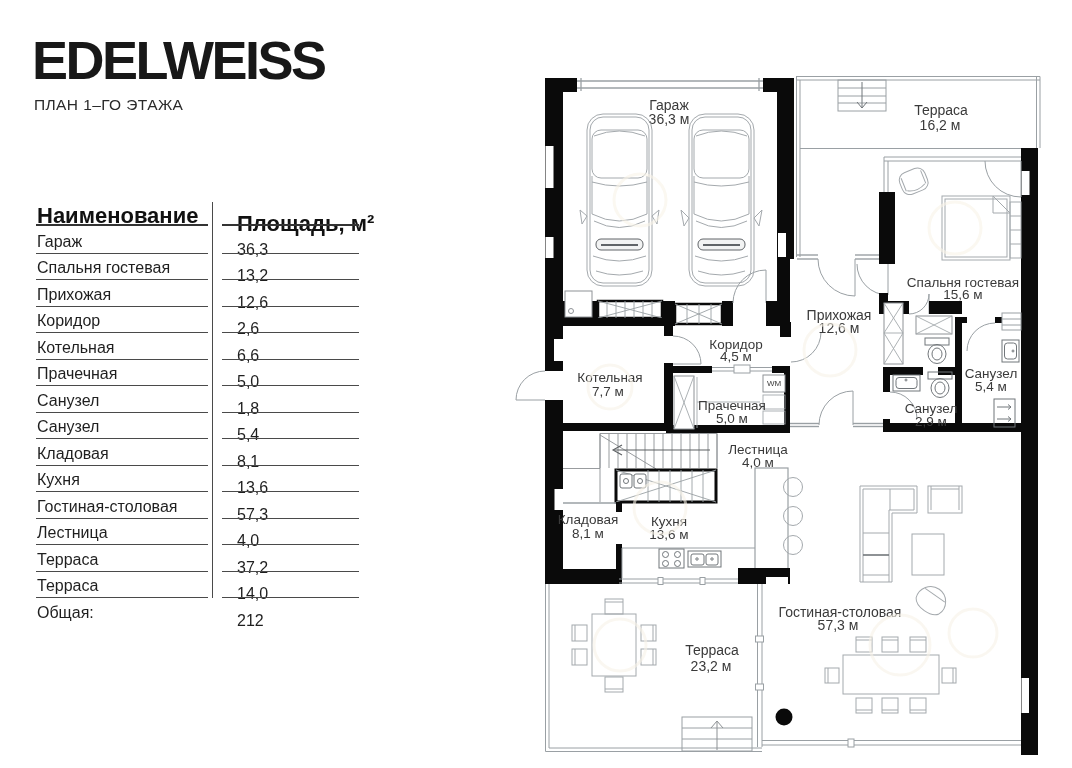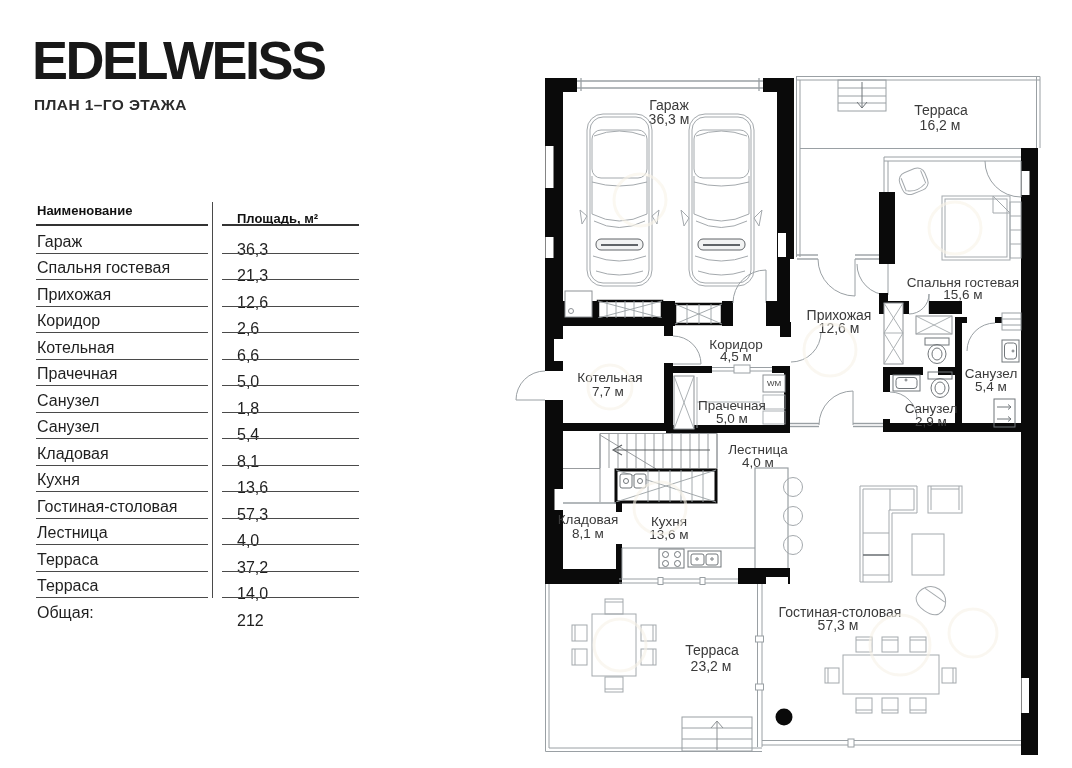--- a/index.html
+++ b/index.html
@@ -1,26 +1,26 @@
 <!DOCTYPE html>
 <html><head>
 <meta charset="utf-8">
 <style>
 html,body{margin:0;padding:0;background:#ffffff;}
 body{width:1072px;height:768px;font-family:"Liberation Sans",sans-serif;}
 #root{position:relative;width:1072px;height:768px;overflow:hidden;background:#fff;padding-left:24px;}
 .logo{position:absolute;left:32px;top:32.5px;font-size:54px;font-weight:bold;letter-spacing:-2.5px;color:#181818;line-height:1;}
-.subtitle{position:absolute;left:34px;top:96.5px;font-size:15.5px;font-weight:bold;letter-spacing:0.4px;color:#2b2b2b;line-height:1;}
+.subtitle{position:absolute;left:34px;top:96.5px;font-size:15.5px;font-weight:normal;letter-spacing:0.4px;color:#2b2b2b;line-height:1;}
 .tbl{position:absolute;left:0;top:0;}
 .row{position:absolute;height:26px;font-size:16px;color:#1f1f1f;width:420px;white-space:nowrap;}
 .cn{position:absolute;left:37px;top:0;}
 .ca{position:absolute;left:237px;top:0;margin-top:8px;}
 .ln{position:absolute;left:36px;width:172px;border-bottom:1px solid #4a4a4a;height:0;}
 .la{position:absolute;left:222px;width:137px;border-bottom:1px solid #4a4a4a;height:0;}
-.hdr{font-weight:bold;font-size:13px;color:#111;}
+.hdr{font-weight:bold;font-size:22px;color:#111;}
 .bold{font-weight:normal;}
 .vdiv{position:absolute;left:212px;top:202px;width:1px;height:396px;background:#4a4a4a;}
 svg{position:absolute;left:0;top:0;}
 svg text{font-family:"Liberation Sans",sans-serif;fill:#3a3a3a;}
 .t{font-size:13.5px;text-anchor:middle;}
 .tg{font-size:14px;text-anchor:middle;}
 </style>
 </head>
 <body>
 <div id="root">
@@ -39,21 +39,21 @@
       </div>
 
 <div class="row" style="top:233px">
         <span class="cn">Гараж</span>
         <span class="ca">36,3</span>
         <span class="ln" style="top:20px"></span>
         <span class="la" style="top:20px"></span>
       </div>
 <div class="row" style="top:259px">
         <span class="cn">Спальня гостевая</span>
-        <span class="ca">21,3</span>
+        <span class="ca">13,2</span>
         <span class="ln" style="top:20px"></span>
         <span class="la" style="top:20px"></span>
       </div>
 <div class="row" style="top:286px">
         <span class="cn">Прихожая</span>
         <span class="ca">12,6</span>
         <span class="ln" style="top:20px"></span>
         <span class="la" style="top:20px"></span>
       </div>
 <div class="row" style="top:312px">

